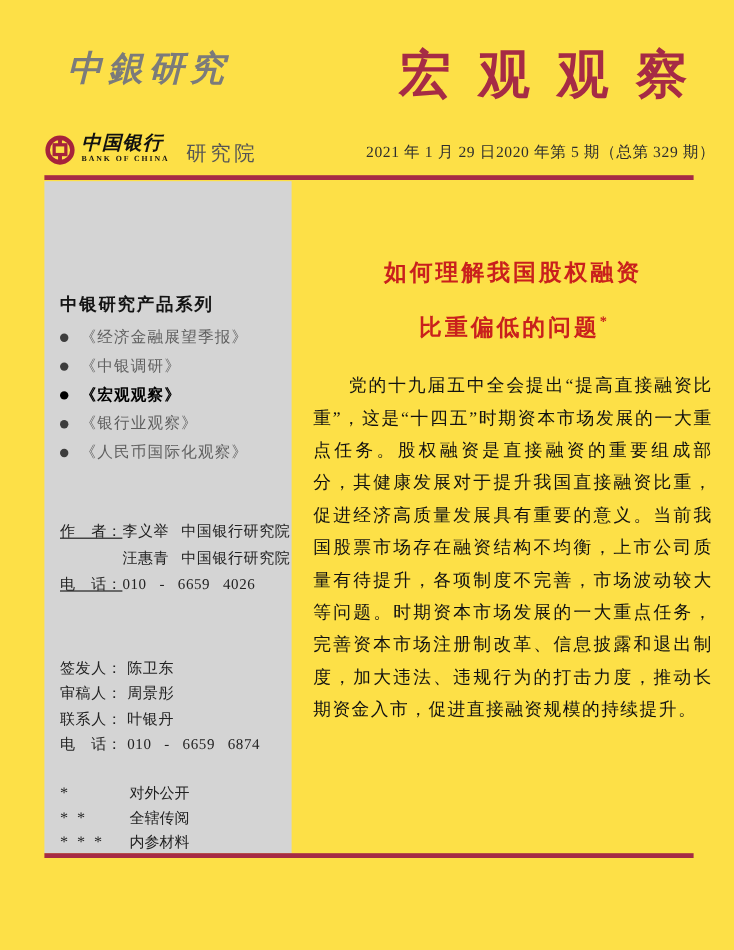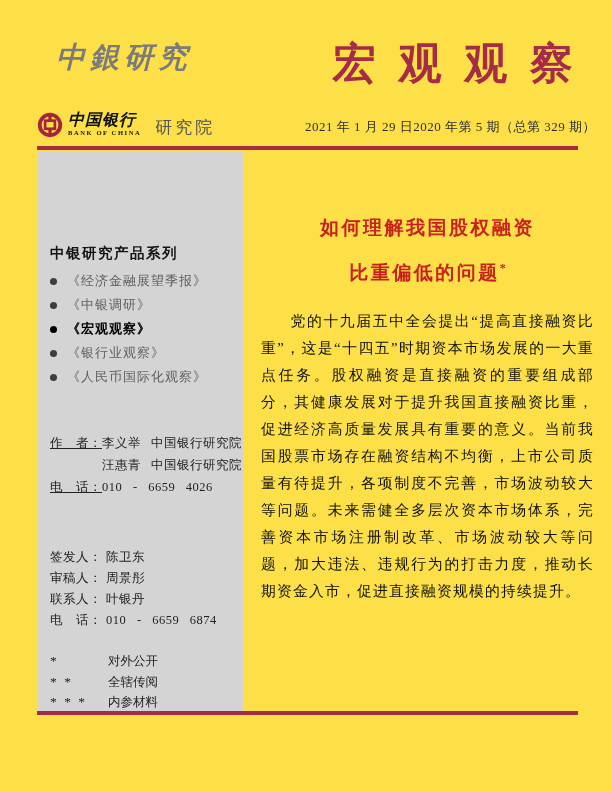--- a/index.html
+++ b/index.html
@@ -183,18 +183,18 @@
         <span>内参材料</span>
       </div>
     </div>
   </div>
 
   <div class="main">
     <div class="main-title">
       <div>如何理解我国股权融资</div>
       <div><span>比重偏低的问题</span><sup>*</sup></div>
     </div>
-    <div class="abstract">党的十九届五中全会提出“提高直接融资比重”，这是“十四五”时期资本市场发展的一大重点任务。股权融资是直接融资的重要组成部分，其健康发展对于提升我国直接融资比重，促进经济高质量发展具有重要的意义。当前我国股票市场存在融资结构不均衡，上市公司质量有待提升，各项制度不完善，市场波动较大等问题。未来需健全多层次资本市场体系，完善资本市场注册制改革、市场波动较大等问题，加大违法、违规行为的打击力度，推动长期资金入市，促进直接融资规模的持续提升。</div>
+    <div class="abstract">党的十九届五中全会提出“提高直接融资比重”，这是“十四五”时期资本市场发展的一大重点任务。股权融资是直接融资的重要组成部分，其健康发展对于提升我国直接融资比重，促进经济高质量发展具有重要的意义。当前我国股票市场存在融资结构不均衡，上市公司质量有待提升，各项制度不完善，市场波动较大等问题。时期资本市场发展的一大重点任务，完善资本市场注册制改革、信息披露和退出制度，加大违法、违规行为的打击力度，推动长期资金入市，促进直接融资规模的持续提升。</div>
   </div>
 
   <div class="rule rule-bottom"></div>
 
 </div>
 
 </body></html>

